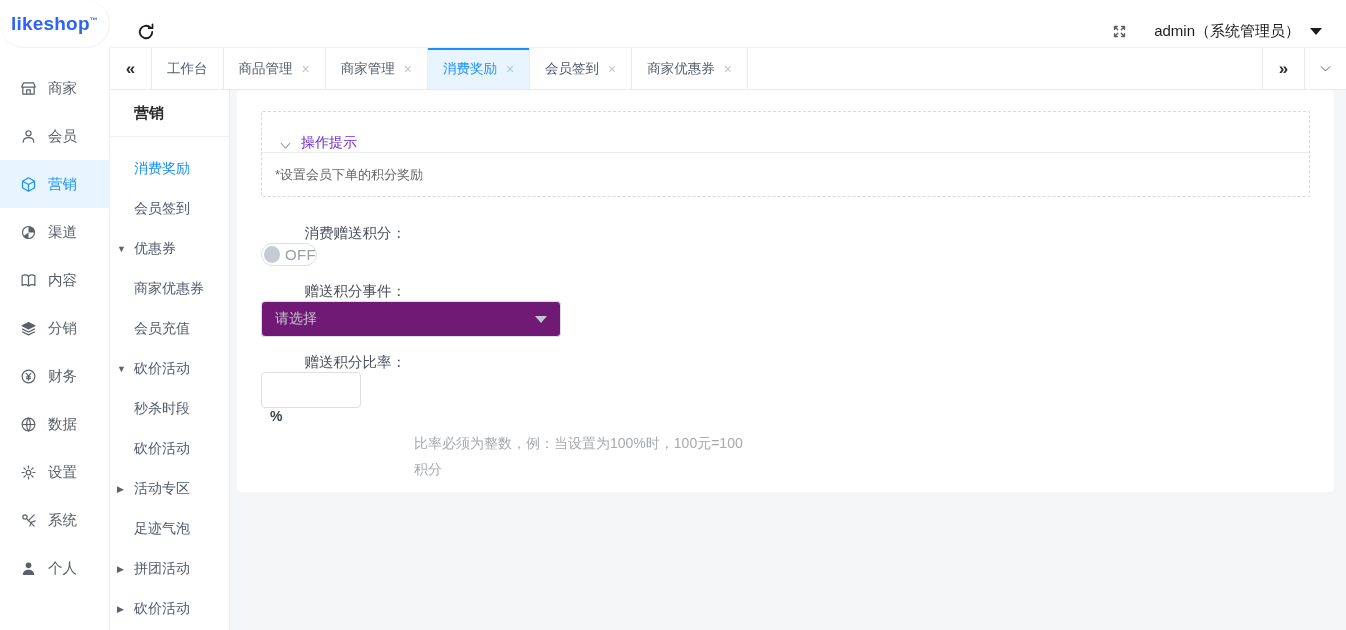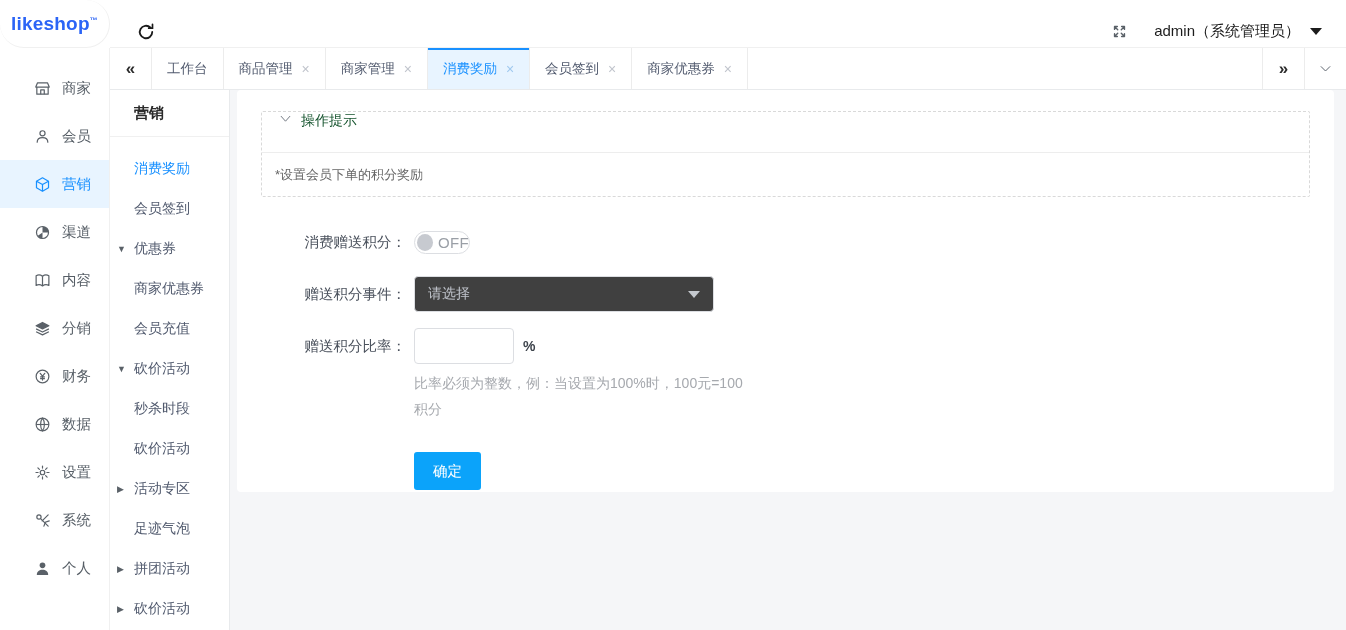--- a/index.html
+++ b/index.html
@@ -41,21 +41,21 @@
   
   .lower { flex: 1; display: flex; min-height: 0; }
 
   
   .sidebar {
     width: 110px; flex-shrink: 0; background: #fff;
     border-right: 1px solid #f0f0f0; padding-top: 16px; overflow: hidden;
   }
   .side-item {
     height: 48px; display: flex; align-items: center; gap: 11px;
-    padding-left: 34px; color: #565e66; cursor: pointer; font-size: 14.5px;
+    padding-left: 20px; color: #565e66; cursor: pointer; font-size: 14.5px;
   }
   .side-item .ic { width: 17px; height: 17px; display: flex; align-items: center; justify-content: center; color: #5a6168; }
   .side-item.active { background: var(--active-bg); color: var(--accent); }
   .side-item.active .ic { color: var(--accent); }
   .ic svg { display: block; }
 
   
   .right-col { flex: 1; display: flex; flex-direction: column; min-width: 0; }
 
   
@@ -96,38 +96,38 @@
   }
   .submenu-item .arrow { position: absolute; left: 7px; font-size: 9px; color: #5a6168; }
   .submenu-item.active { color: var(--accent); }
 
   
   .content { flex: 1; min-width: 0; padding: 0 12px 12px 7px; }
   .panel { background: #fff; border-radius: 4px; height: 402px; padding: 21px 24px; overflow: hidden; }
 
   .tip-card { border: 1px dashed #d9d9d9; border-radius: 2px; }
   .tip-header {
-    height: 41px; display: flex; align-items: flex-start; gap: 9px; padding: 0 17px;
-    color: #14532d; font-size: 14px; cursor: pointer; border-bottom: 1px solid #ededed;
+    height: 41px; display: flex; align-items: flex-end; gap: 9px; padding: 0 17px;
+    color: #6d28d9; font-size: 14px; cursor: pointer; border-bottom: 1px solid #ededed;
   }
   .tip-body { height: 43px; display: flex; align-items: center; padding: 0 13px; color: #666; font-size: 13px; }
 
   .form { margin-top: 27px; }
-  .form-row { display: flex; align-items: center; margin-bottom: 16px; min-height: 36px; }
+  .form-row { display: flex; align-items: flex-start; margin-bottom: 16px; min-height: 36px; flex-direction: column; }
   .form-label { width: 145px; flex-shrink: 0; text-align: right; margin-right: 8px; color: #4a515c; font-size: 14.5px; }
 
   .toggle {
     width: 56px; height: 23px; border: 1px solid #dcdee2; border-radius: 12px;
     display: flex; align-items: center; background: #fff; cursor: pointer;
   }
   .toggle-knob { width: 17px; height: 17px; border-radius: 50%; background: #c7cad0; margin-left: 2px; }
   .toggle-text { font-size: 15px; color: #9a9fa6; margin-left: 5px; letter-spacing: 0.3px; }
 
   .select {
-    width: 300px; height: 36px; border: 1px solid #dcdee2; border-radius: 4px; background: #404040;
+    width: 300px; height: 36px; border: 1px solid #dcdee2; border-radius: 4px; background: #701a75;
     display: flex; align-items: center; justify-content: space-between; padding: 0 13px; cursor: pointer;
   }
   .select .placeholder { color: #c0c4cc; font-size: 14px; }
   .caret-select {
     width: 0; height: 0;
     border-left: 6px solid transparent; border-right: 6px solid transparent;
     border-top: 7px solid #c4c8ce;
   }
 
   .text-input {

